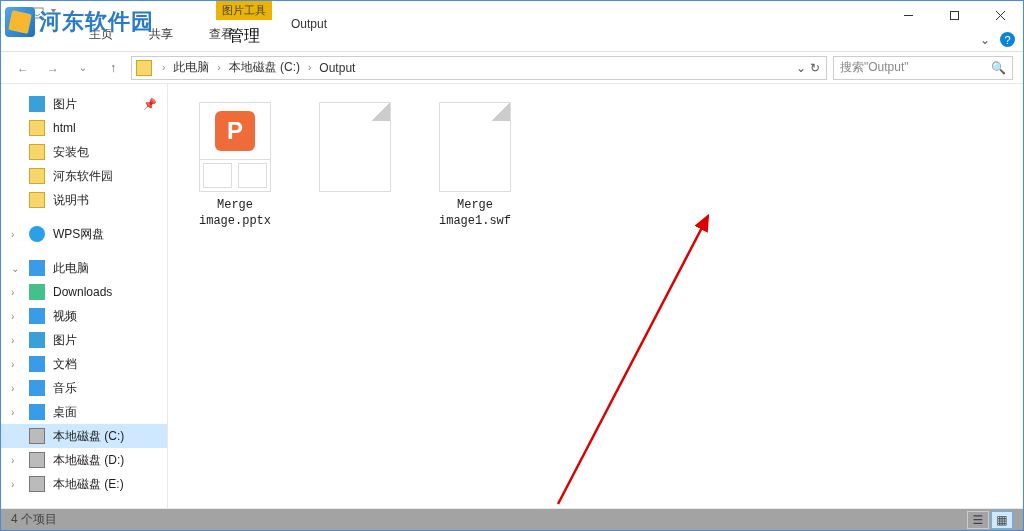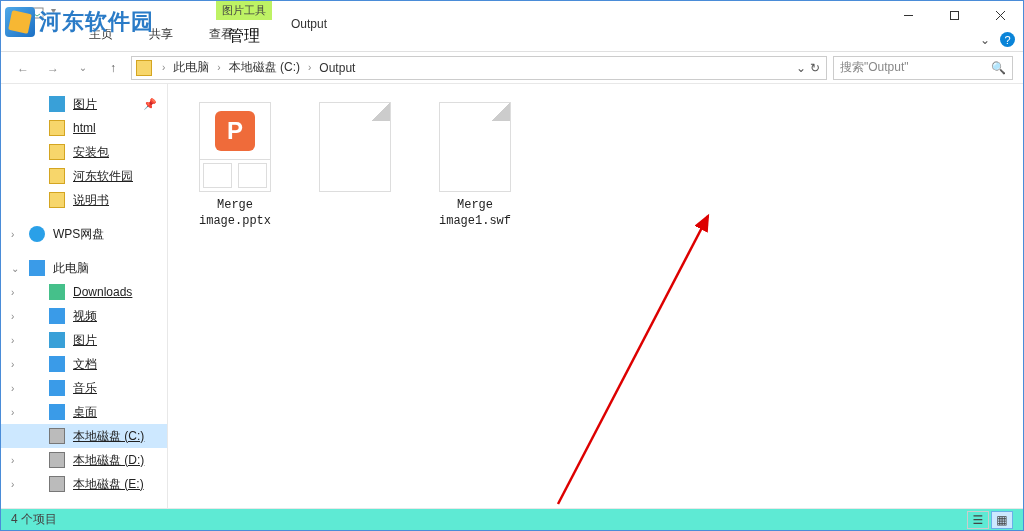--- a/index.html
+++ b/index.html
@@ -5,21 +5,21 @@
 * { margin: 0; padding: 0; box-sizing: border-box; font-family: "Microsoft YaHei", "Segoe UI", sans-serif; font-size: 12px; }
 body { width: 1024px; height: 531px; background: #fff; overflow: hidden; position: relative; border: 1px solid #4a8cd8; }
 
 
 .titlebar { height: 51px; display: flex; background: #fff; border-bottom: 1px solid #e0e0e0; position: relative; }
 .qat { display: flex; align-items: flex-start; padding-top: 4px; padding-left: 6px; gap: 6px; height: 22px; }
 .qat-icon { width: 16px; height: 16px; }
 .tabs-row { display: flex; align-items: flex-end; position: absolute; left: 70px; bottom: 0; gap: 0; }
 .tab { padding: 6px 18px 8px; font-size: 12px; color: #333; cursor: default; }
 .contextual { position: absolute; left: 215px; top: 0; width: 56px; text-align: center; }
-.contextual-head { background: #bef264; color: #444; font-size: 11px; padding: 2px 0; }
+.contextual-head { background: #eab308; color: #444; font-size: 11px; padding: 2px 0; }
 .contextual-tab { padding: 6px 0 8px; font-size: 16px; }
 .title-center { position: absolute; left: 290px; top: 16px; color: #333; }
 .window-controls { position: absolute; right: 0; top: 0; display: flex; }
 .wc-btn { width: 46px; height: 28px; display: flex; align-items: center; justify-content: center; color: #555; }
 .wc-btn svg { width: 11px; height: 11px; }
 .ribbon-help { position: absolute; right: 8px; bottom: 4px; display: flex; gap: 10px; align-items: center; color: #555; }
 .help-circle { width: 15px; height: 15px; border-radius: 50%; background: #0a84d8; color: #fff; display: flex; align-items: center; justify-content: center; font-size: 11px; }
 
 
 .watermark-logo { position: absolute; left: 4px; top: 6px; z-index: 5; display: flex; align-items: center; gap: 4px; }
@@ -41,21 +41,21 @@
 .search-box .sicon { margin-left: auto; }
 
 
 .body { display: flex; height: calc(100% - 51px - 32px - 22px); }
 .sidebar { width: 167px; border-right: 1px solid #e8e8e8; padding-top: 8px; overflow: hidden; }
 .sb-row { display: flex; align-items: center; height: 24px; padding-left: 28px; gap: 8px; color: #222; position: relative; }
 .sb-row.selected { background: #cde8ff; }
 .sb-row .pin { position: absolute; right: 10px; color: #666; font-size: 11px; }
 .sb-row .caret { position: absolute; left: 10px; color: #888; font-size: 10px; }
 .sb-ico { width: 16px; height: 16px; flex-shrink: 0; }
-.sb-indent1 { padding-left: 48px; text-decoration: underline; }
+.sb-indent1 { padding-left: 28px; }
 .sb-sep { height: 10px; }
 .ico-folder { background: #f7d66b; border: 1px solid #d4a521; }
 .ico-blue { background: #3a9be8; }
 .ico-green { background: #45c08a; }
 .ico-cloud { background: #2aa0e8; border-radius: 50%; }
 .ico-pc { background: #3a9be8; }
 .ico-disk { background: #bbb; border: 1px solid #777; }
 .ico-music { background: #3a9be8; }
 .ico-pic { background: #39a0d8; }
 
@@ -66,21 +66,21 @@
 .pptx-thumb { display: flex; flex-direction: column; }
 .pptx-top { flex: 1; display: flex; align-items: center; justify-content: center; }
 .pptx-p { width: 40px; height: 40px; background: #ef6b3a; border-radius: 6px; color: #fff; font-size: 24px; font-weight: bold; display: flex; align-items: center; justify-content: center; }
 .pptx-bot { height: 32px; border-top: 1px solid #ddd; display: flex; }
 .pptx-bot div { flex: 1; border: 1px solid #ddd; margin: 3px; }
 .file-label { text-align: center; font-size: 12px; color: #222; line-height: 1.3; width: 100%; word-break: break-word; font-family: Liberation Mono, monospace; }
 
 
 .red-arrow { position: absolute; left: 370px; top: 120px; pointer-events: none; }
 
-.statusbar { position: absolute; bottom: 0; left: 0; right: 0; height: 22px; border-top: 1px solid #e8e8e8; display: flex; align-items: center; padding: 1px 10px; background: #5eead4; color: #444; }
+.statusbar { position: absolute; bottom: 0; left: 0; right: 0; height: 22px; border-top: 1px solid #e8e8e8; display: flex; align-items: center; padding: 1px 10px; background: #a3a3a3; color: #444; }
 .view-icons { margin-left: auto; display: flex; gap: 2px; }
 .view-icons div { width: 22px; height: 18px; border: 1px solid #ccc; display: flex; align-items: center; justify-content: center; }
 .view-icons .active { background: #cde8ff; border-color: #6ab0e8; }
 </style>
 </head>
 <body>
 
 <div class="watermark-logo">
   <div class="wm-icon"></div>
   <div class="wm-text">河东软件园</div>

